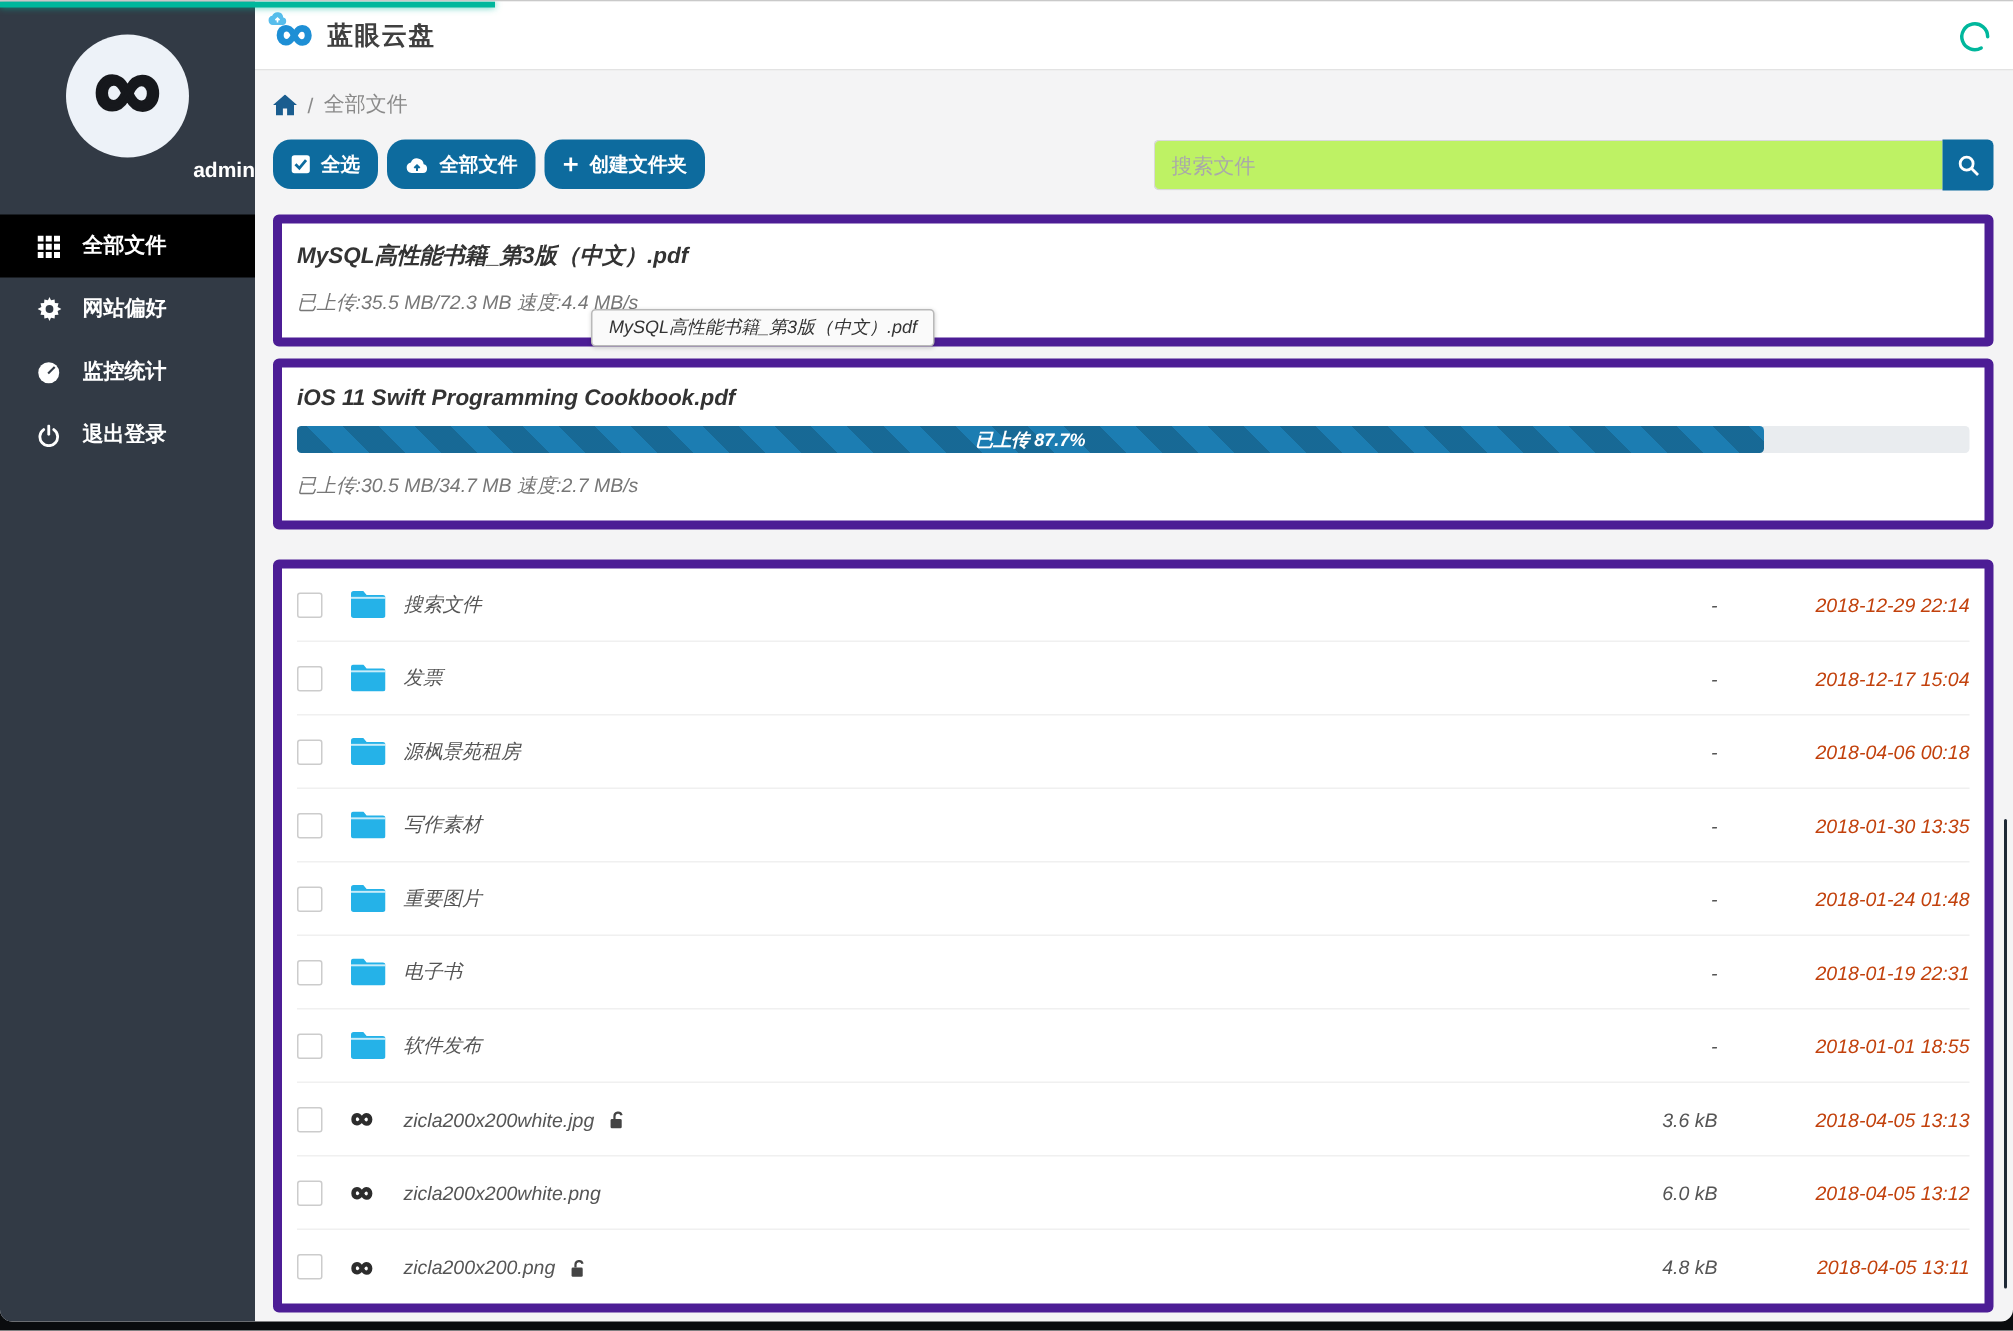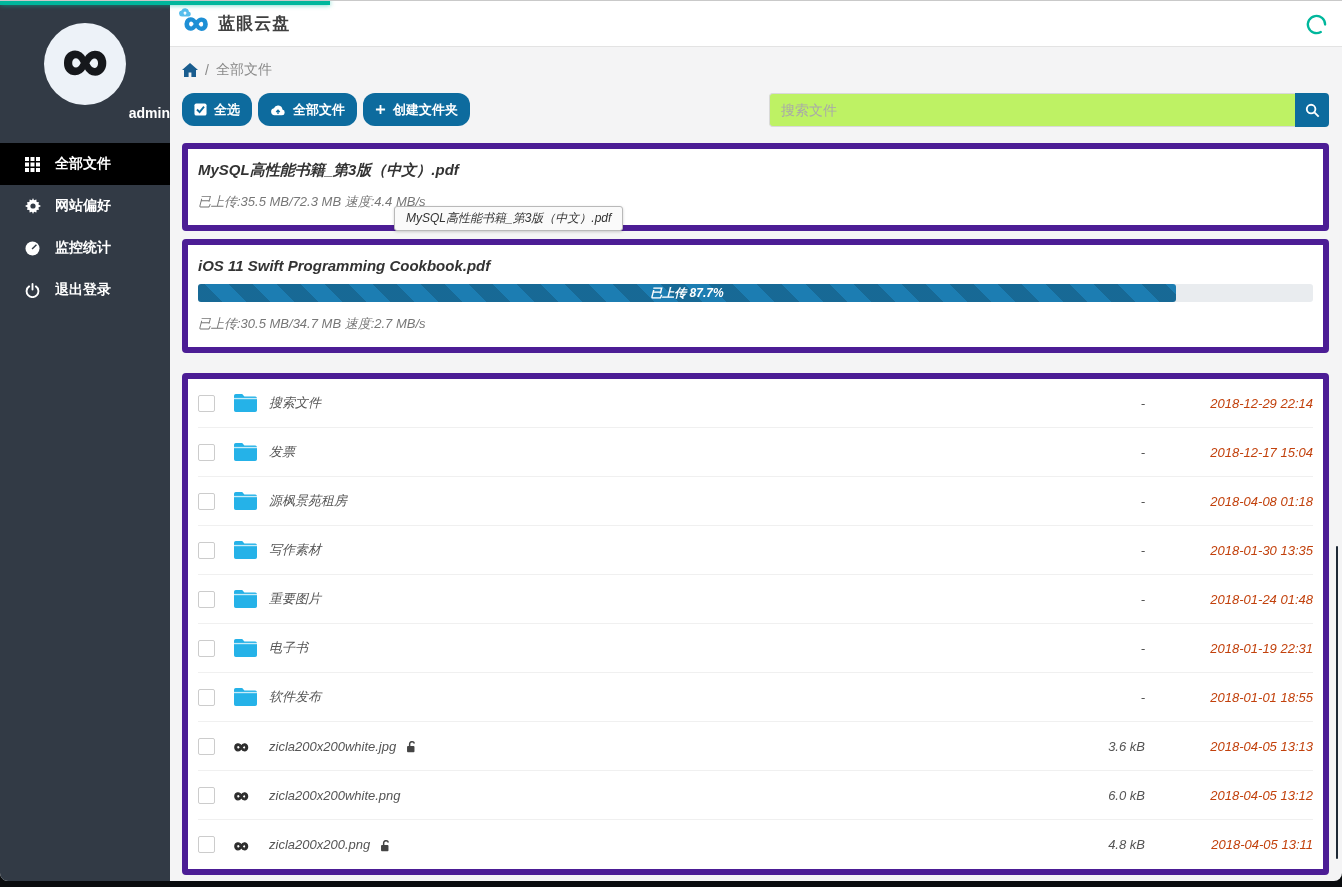--- a/index.html
+++ b/index.html
@@ -257,21 +257,21 @@
     <span class="ficon">
       <svg width="23" height="18" viewBox="0 0 23 18">
         <path d="M0 1.8A1.8 1.8 0 0 1 1.8 0h6.4l2.2 2.6h10.8A1.8 1.8 0 0 1 23 4.4v11.8a1.8 1.8 0 0 1-1.8 1.8H1.8A1.8 1.8 0 0 1 0 16.2z" fill="#25b2e8"></path>
         <rect y="3.9" width="23" height="1.3" fill="#ffffff" opacity="0.75"></rect>
       </svg>
 
     </span>
     <span class="fname">源枫景苑租房</span>
 
     <span class="fsize">-</span>
-    <span class="fdate">2018-04-08 01:18</span>
+    <span class="fdate">2018-04-06 00:18</span>
   </div>
           <div class="frow">
     <span class="checkbox"></span>
     <span class="ficon">
       <svg width="23" height="18" viewBox="0 0 23 18">
         <path d="M0 1.8A1.8 1.8 0 0 1 1.8 0h6.4l2.2 2.6h10.8A1.8 1.8 0 0 1 23 4.4v11.8a1.8 1.8 0 0 1-1.8 1.8H1.8A1.8 1.8 0 0 1 0 16.2z" fill="#25b2e8"></path>
         <rect y="3.9" width="23" height="1.3" fill="#ffffff" opacity="0.75"></rect>
       </svg>
 
     </span>

